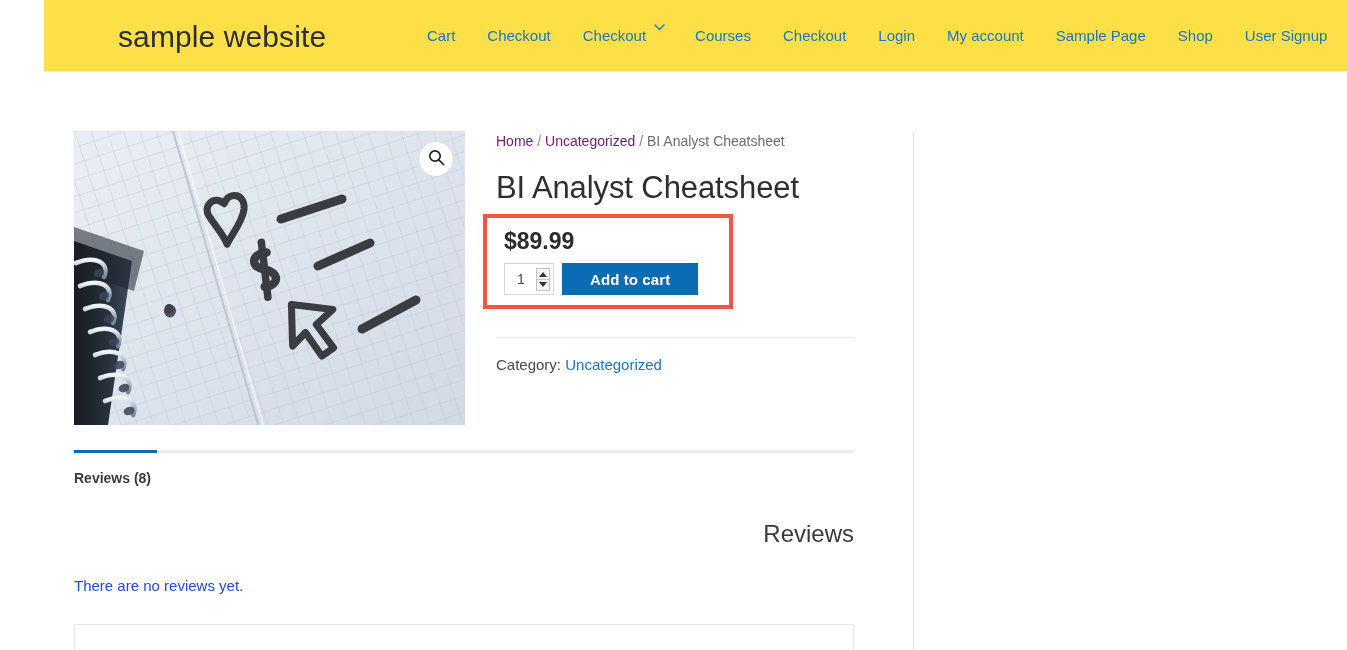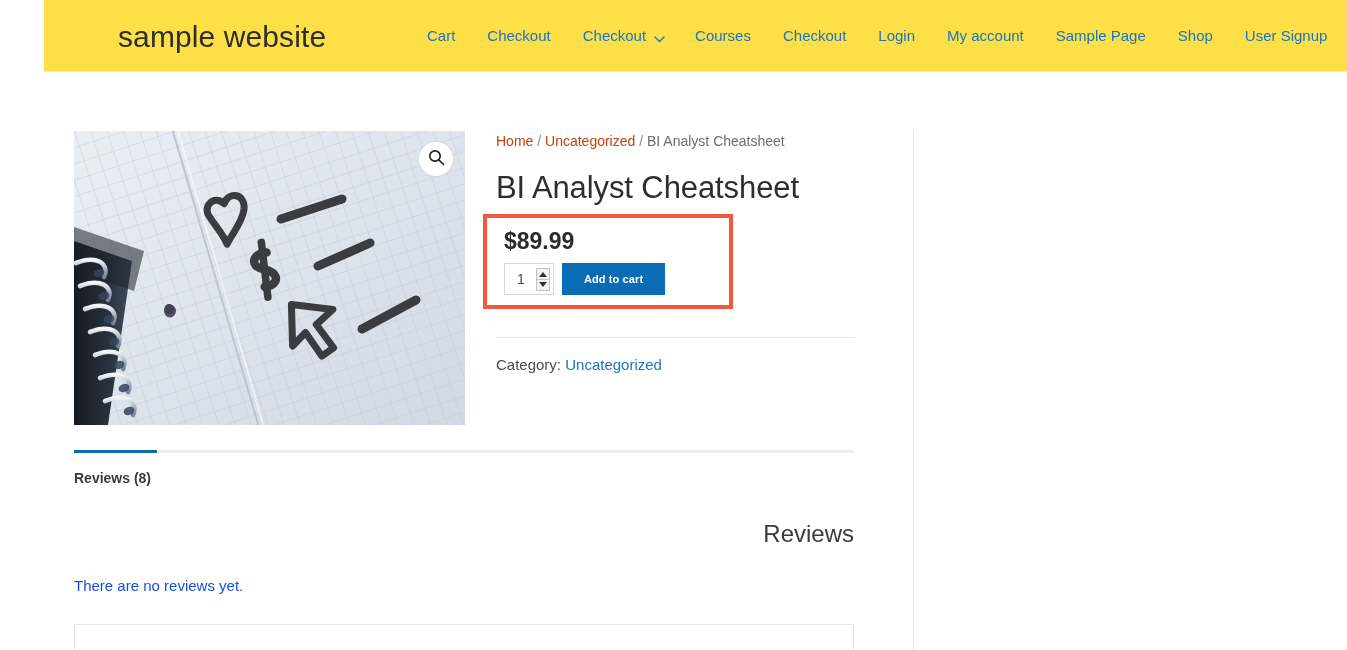--- a/index.html
+++ b/index.html
@@ -44,21 +44,21 @@
     gap: 0px;
   }
   .nav-item {
     font-size: 15px;
     line-height: 21px;
     color: #1b74c4;
     text-decoration: none;
     white-space: nowrap;
     padding: 0 16px;
     display: inline-flex;
-    align-items: flex-end;
+    align-items: flex-start;
     cursor: pointer;
   }
   .nav-item:first-child { padding-left: 0; }
   .nav-item .caret {
     display: inline-block;
     margin-left: 8px;
     width: 9px;
     height: 9px;
     position: relative;
     top: -2px;
@@ -126,21 +126,21 @@
     width: 358px;
   }
   .breadcrumb {
     font-size: 14px;
     line-height: 20px;
     color: #6d6d6d;
     margin-bottom: 0;
     white-space: nowrap;
   }
   .breadcrumb a {
-    color: #c2410c;
+    color: #701a75;
     text-decoration: none;
     cursor: pointer;
   }
   .breadcrumb .sep { color: #8a8a8a; }
   .product-title {
     margin-top: 17px;
     font-size: 31px;
     line-height: 40px;
     font-weight: 400;
     color: #2e2e2e;
@@ -219,25 +219,25 @@
   .qty-spin .dn {
     border-left: 4px solid transparent;
     border-right: 4px solid transparent;
     border-top: 5px solid #333;
   }
   .qty-spin .divider-line {
     width: 12px; height: 1px; background: #c4c4c4;
   }
   .add-cart-btn {
     height: 32px;
-    padding: 0 22px;
+    padding: 0 28px;
     background: #0a6cb4;
     color: #ffffff;
     border: none;
-    font-size: 11px;
+    font-size: 15px;
     font-weight: bold;
     font-family: "Liberation Sans", sans-serif;
     cursor: pointer;
     letter-spacing: 0.1px;
     white-space: nowrap;
   }
 
   .meta-rule {
     position: absolute;
     left: 0;

